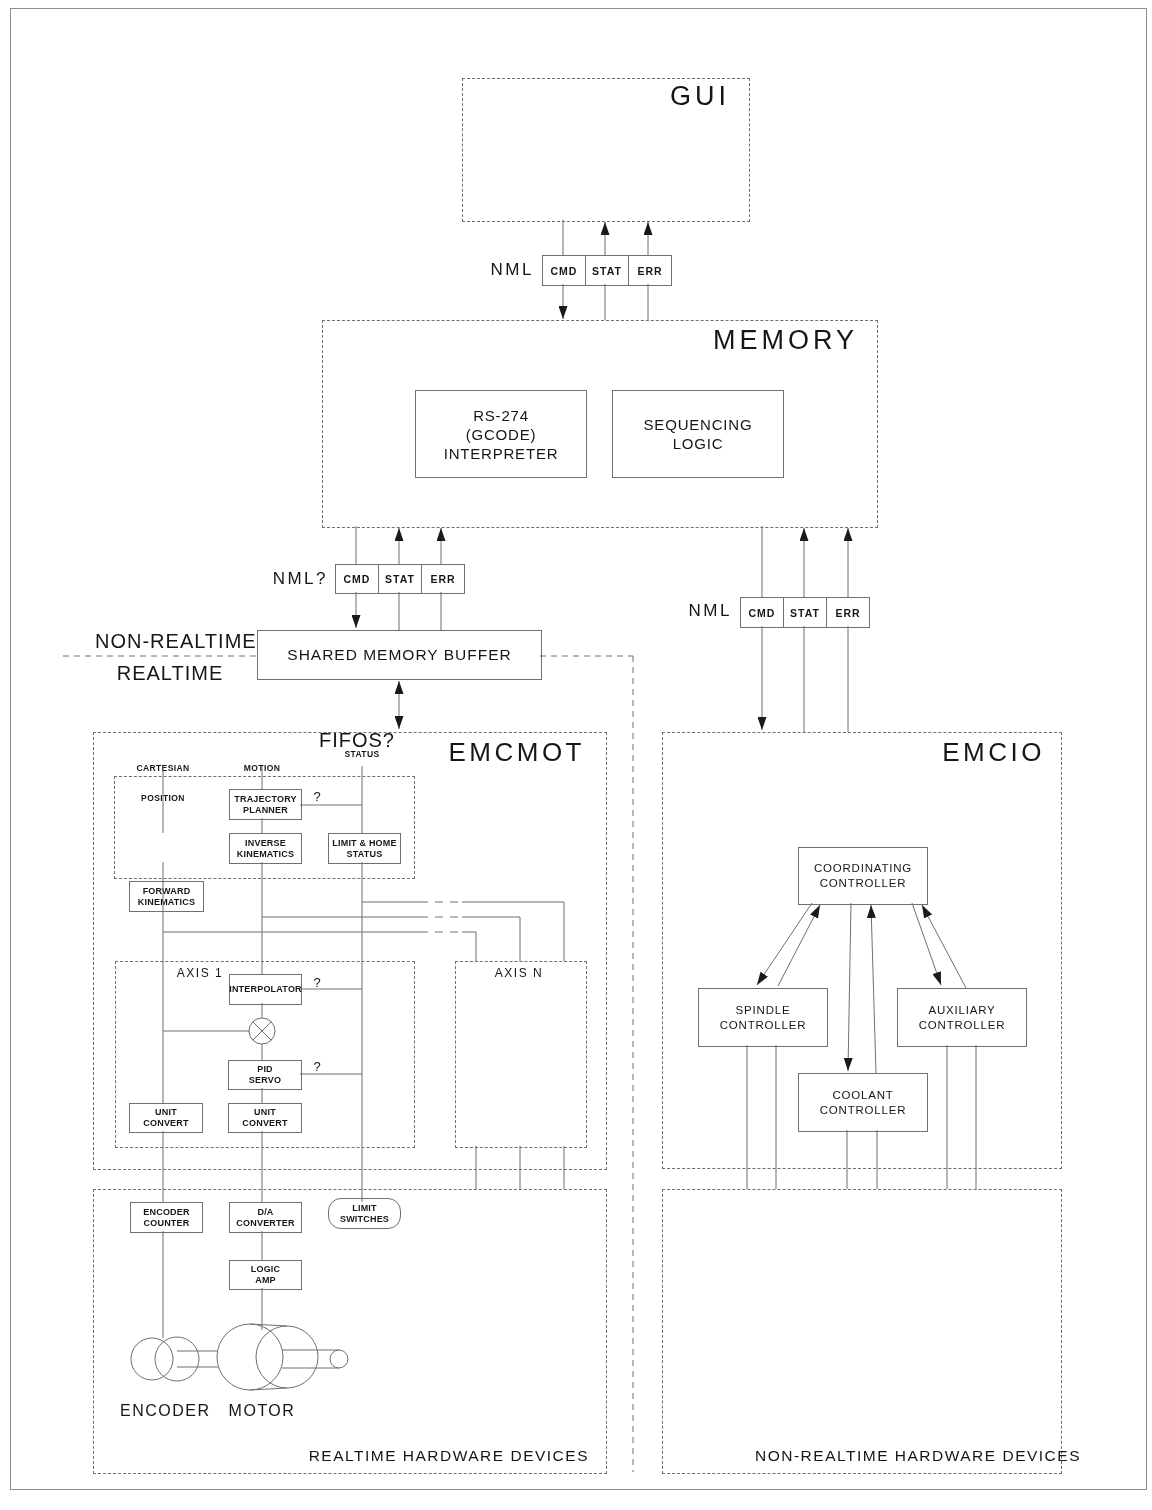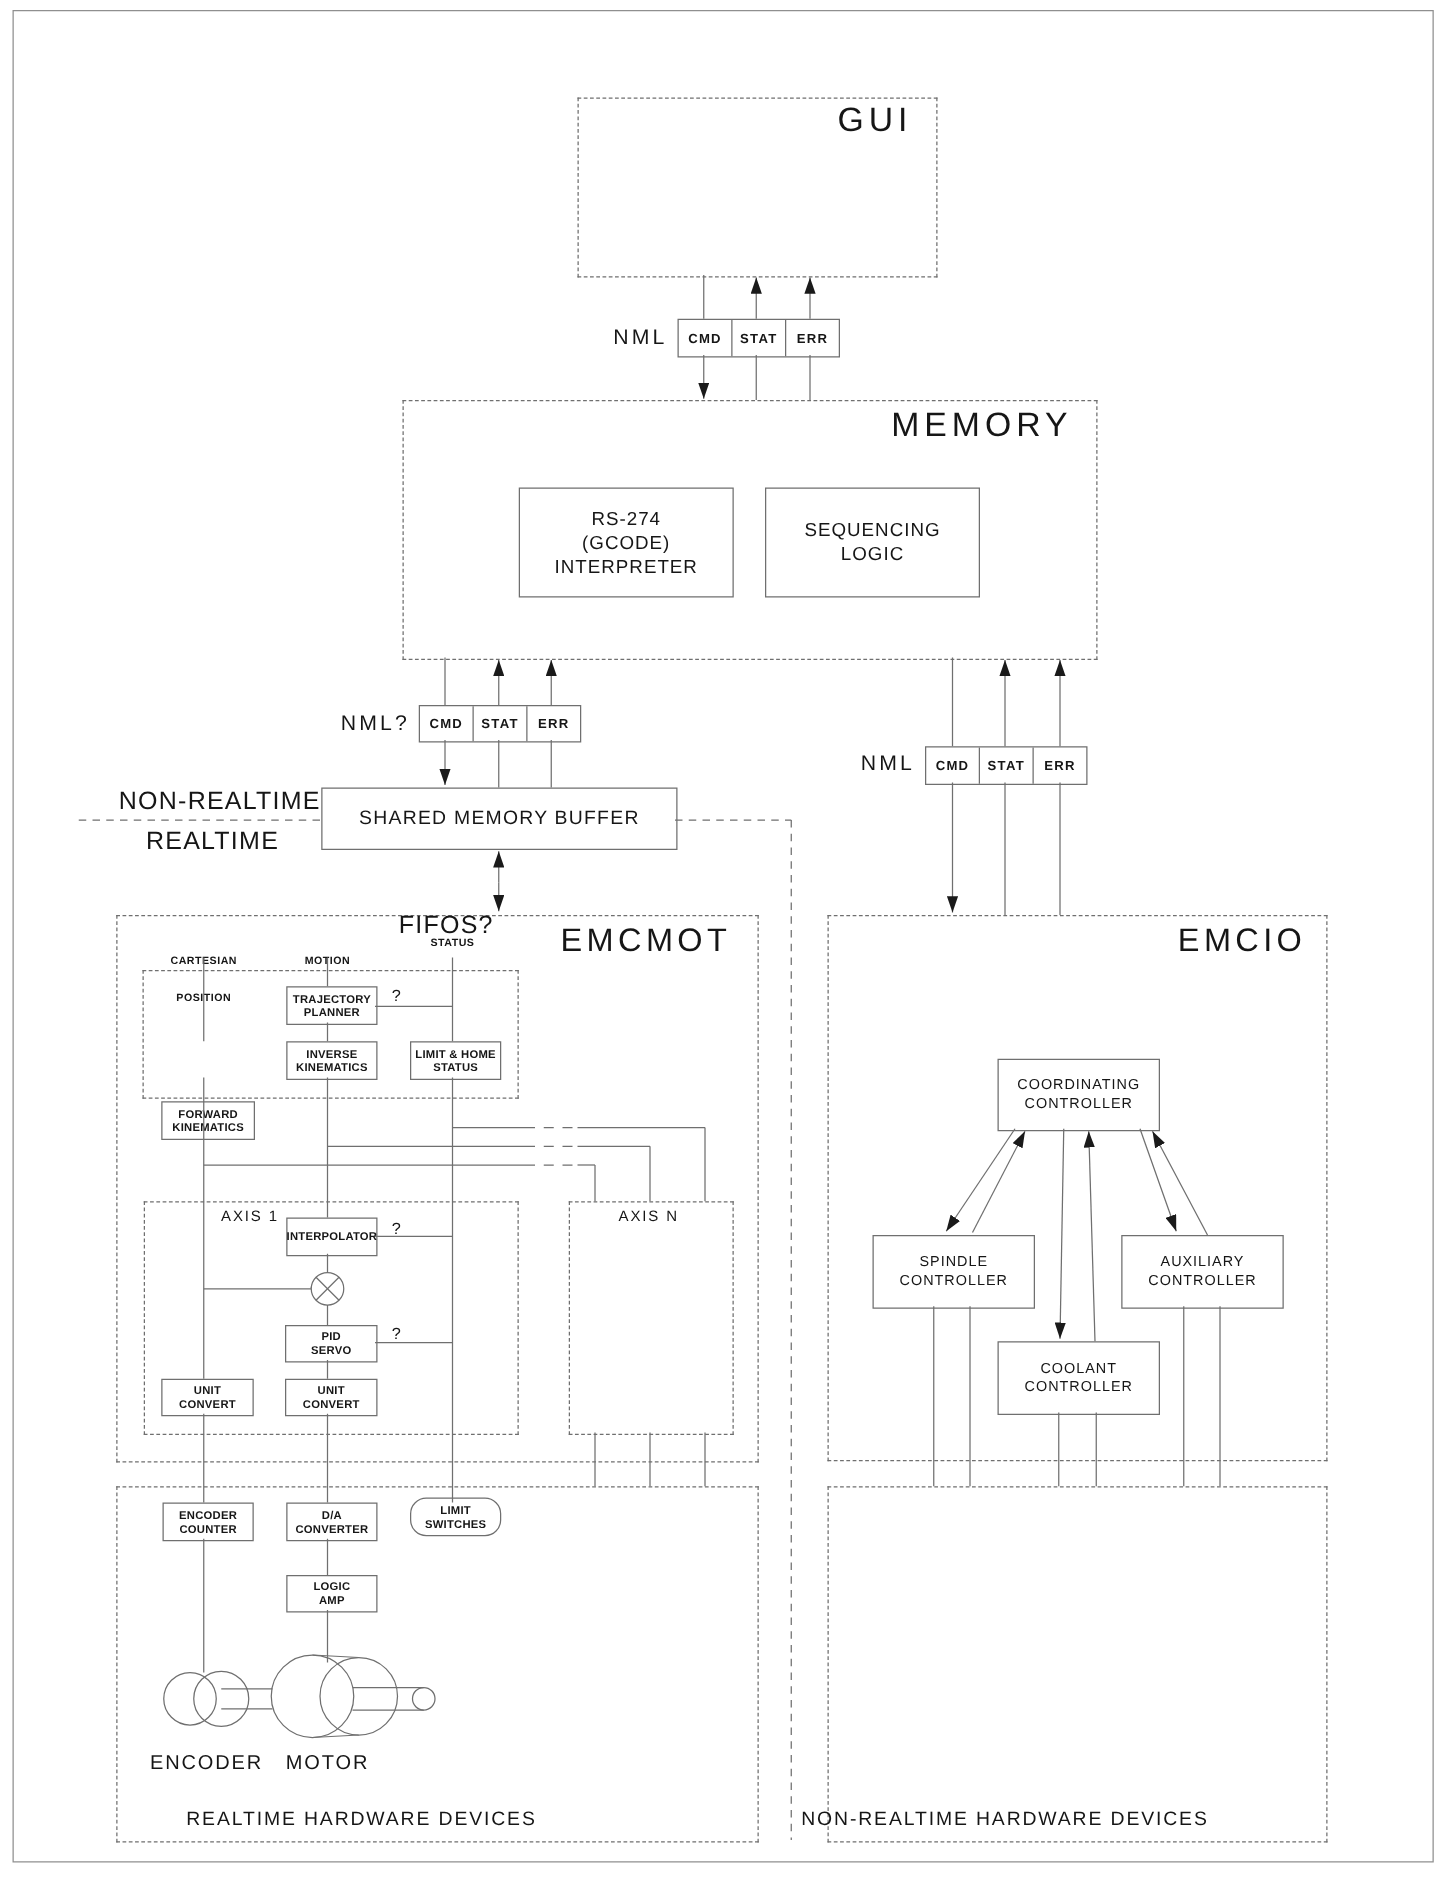--- a/index.html
+++ b/index.html
@@ -31,21 +31,21 @@
   .nml-cell{
     flex:1;display:flex;align-items:center;justify-content:center;
     font-size:10.5px;font-weight:bold;letter-spacing:1px;border-left:1px solid var(--line);
   }
   .nml-cell:first-child{border-left:none;}
   .nml-lbl{font-size:17px;letter-spacing:2.5px;}
   .collbl{font-size:8.5px;font-weight:bold;line-height:10px;letter-spacing:0.4px;text-align:center;}
   .qmark{font-size:13px;text-align:center;}
   .axis-lbl{font-size:12px;letter-spacing:1.5px;text-align:center;}
   .side-lbl{font-size:20px;letter-spacing:1px;text-align:center;}
-  .hw-lbl{font-size:15.5px;letter-spacing:1.5px;text-align:left;}
+  .hw-lbl{font-size:15.5px;letter-spacing:1.5px;text-align:right;}
   .enc-lbl{font-size:16px;letter-spacing:1.5px;text-align:center;}
   .sum-sign{font-size:11px;font-weight:bold;width:12px;text-align:center;line-height:12px;}
   svg.wires{position:absolute;left:0;top:0;pointer-events:none;}
 </style>
 </head>
 <body>
 
 <div class="page">
 
   <div class="page-border" style="left:10px;top:8px;width:1135px;height:1480px;"></div>

